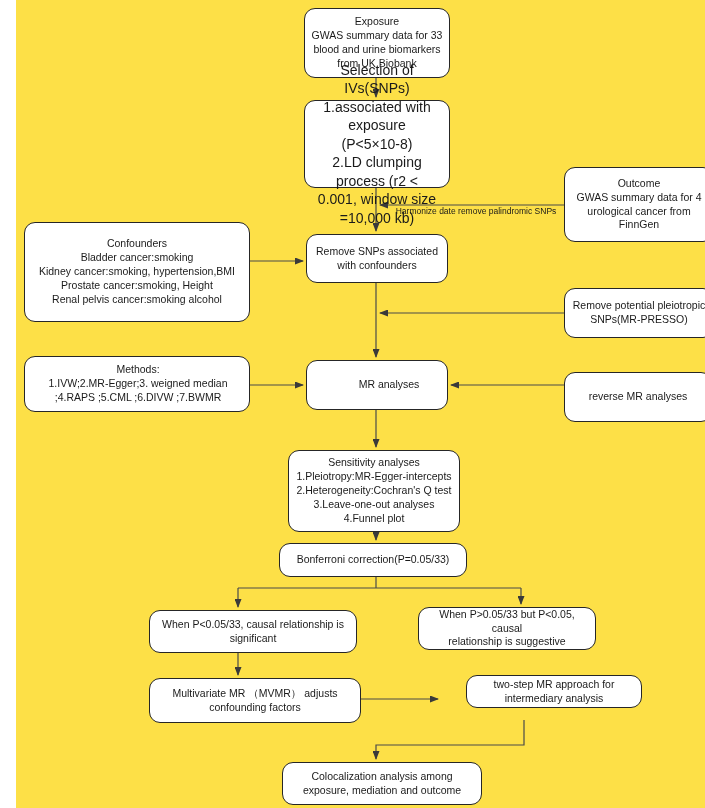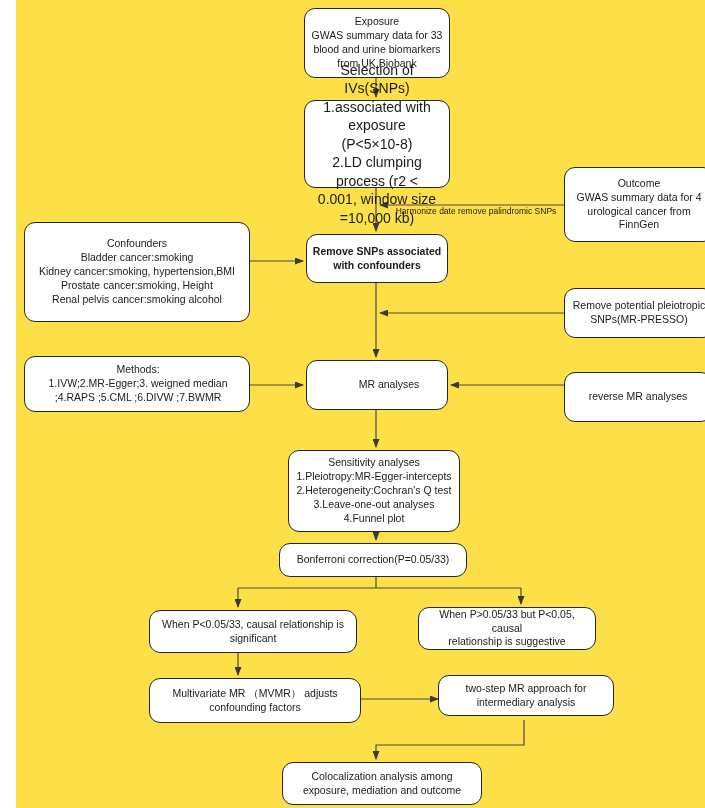--- a/index.html
+++ b/index.html
@@ -27,31 +27,31 @@
     text-align: center;
     white-space: pre-line;
     font-size: 10.5px;
     line-height: 1.32;
     padding: 2px 4px;
   }
   #n-exposure    { left: 288px; top:   8px; width: 146px; height: 70px; }
   #n-selection   { left: 288px; top: 100px; width: 146px; height: 88px; font-size: 14px; }
   #n-outcome     { left: 548px; top: 167px; width: 150px; height: 75px; text-align: center; }
   #n-confounders { left:   8px; top: 222px; width: 226px; height: 100px; }
-  #n-remove      { left: 290px; top: 234px; width: 142px; height: 49px; font-weight: bold; }
+  #n-remove      { left: 290px; top: 234px; width: 142px; height: 49px; }
   #n-presso      { left: 548px; top: 288px; width: 150px; height: 50px; }
   #n-methods     { left:   8px; top: 356px; width: 226px; height: 56px; padding-left: 6px; }
   #n-mr          { left: 290px; top: 360px; width: 142px; height: 50px; padding-left: 28px; }
   #n-reverse     { left: 548px; top: 372px; width: 148px; height: 50px; }
   #n-sensitivity { left: 272px; top: 450px; width: 172px; height: 82px; }
   #n-bonferroni  { left: 263px; top: 543px; width: 188px; height: 34px; }
   #n-significant { left: 133px; top: 610px; width: 208px; height: 43px; }
   #n-suggestive  { left: 402px; top: 607px; width: 178px; height: 43px; }
   #n-mvmr        { left: 133px; top: 678px; width: 212px; height: 45px; }
-  #n-twostep     { left: 422px; top: 675px; width: 176px; height: 41px; }
+  #n-twostep     { left: 450px; top: 675px; width: 176px; height: 33px; }
   #n-coloc       { left: 266px; top: 762px; width: 200px; height: 43px; }
   #edge-label-harmonize {
     position: absolute;
     z-index: 2;
     left: 372px; top: 207px; width: 176px;
     text-align: center;
     font-size: 8.5px;
     line-height: 1.1;
     color: #1a1a1a;
   }

